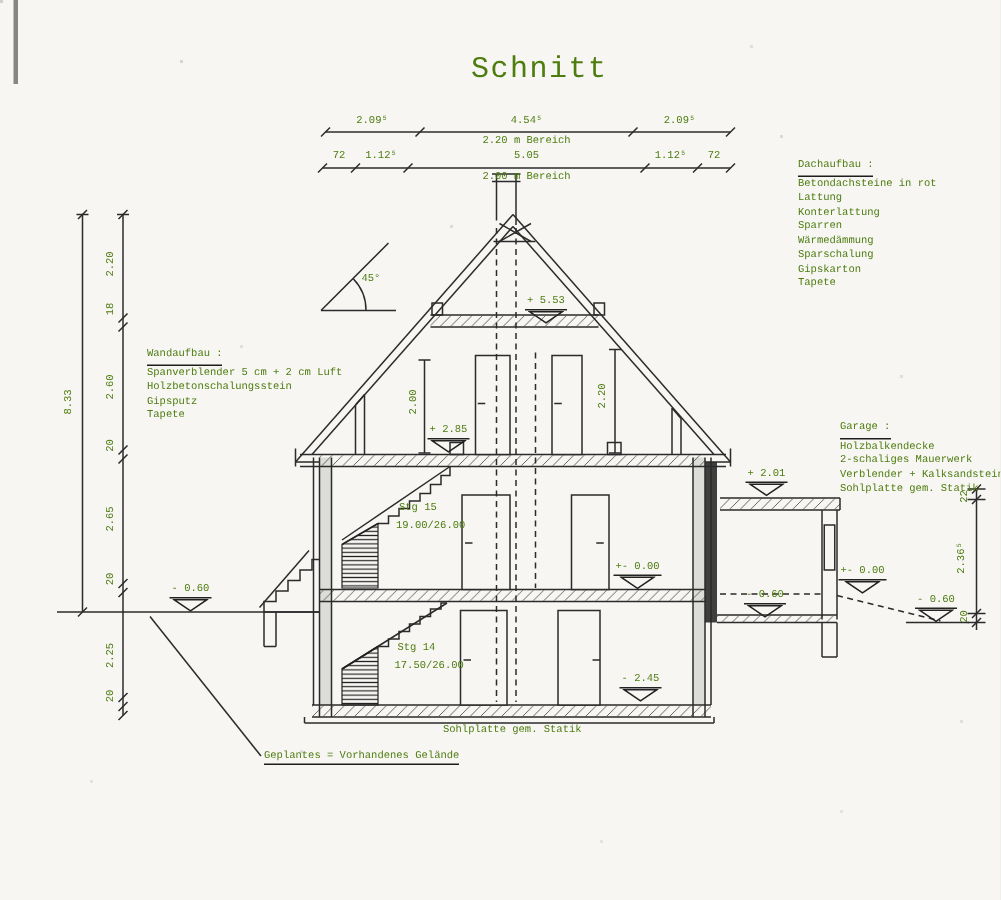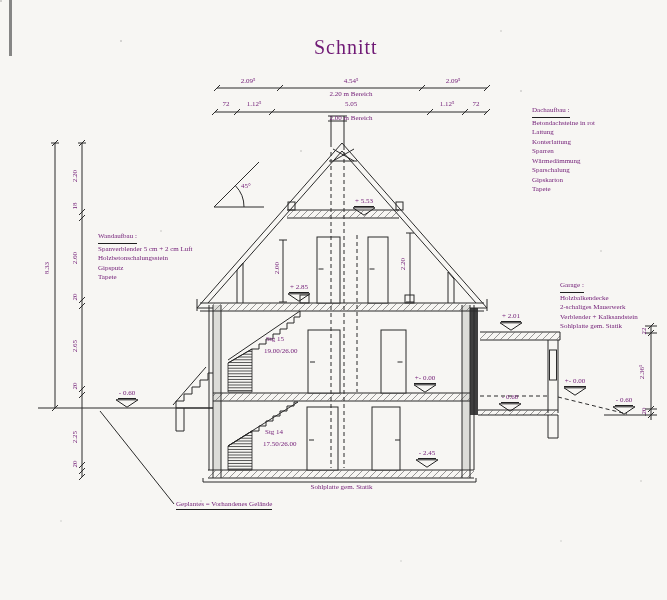--- a/index.html
+++ b/index.html
@@ -1,20 +1,20 @@
 <!DOCTYPE html>
 <html><head>
 <meta charset="utf-8">
 <style>
   html,body{margin:0;padding:0;background:#e9e9e7;}
   .page{
     position:relative;width:667px;height:600px;margin:0 auto;
     background:#f7f6f3;overflow:hidden;
-    font-family:Liberation Serif, serif;
-    color:#701a75;
+    font-family:Liberation Mono, monospace;
+    color:#4d7c0f;
   }
   svg.draw{position:absolute;left:0;top:0;}
   .t{position:absolute;font-size:7px;line-height:8px;white-space:nowrap;}
   .ctr{text-align:center;}
   .vlab{position:absolute;font-size:7px;line-height:7px;white-space:nowrap;
         transform:translate(-50%,-50%) rotate(-90deg);}
   .title{position:absolute;font-size:20px;line-height:22px;letter-spacing:1px;
          font-weight:400;}
   .note{position:absolute;font-size:7px;line-height:9.5px;white-space:nowrap;}
   .note .h{display:inline-block;border-bottom:1px solid #1d1d1d;

